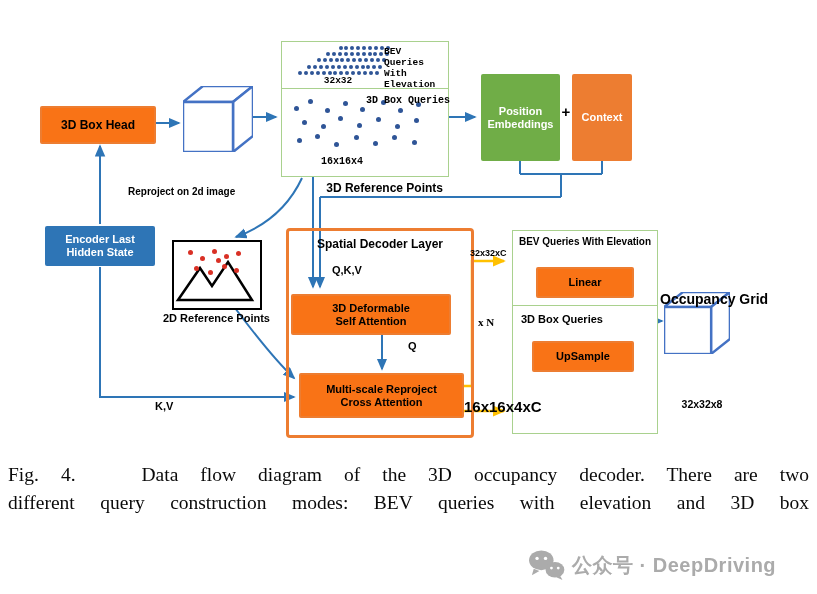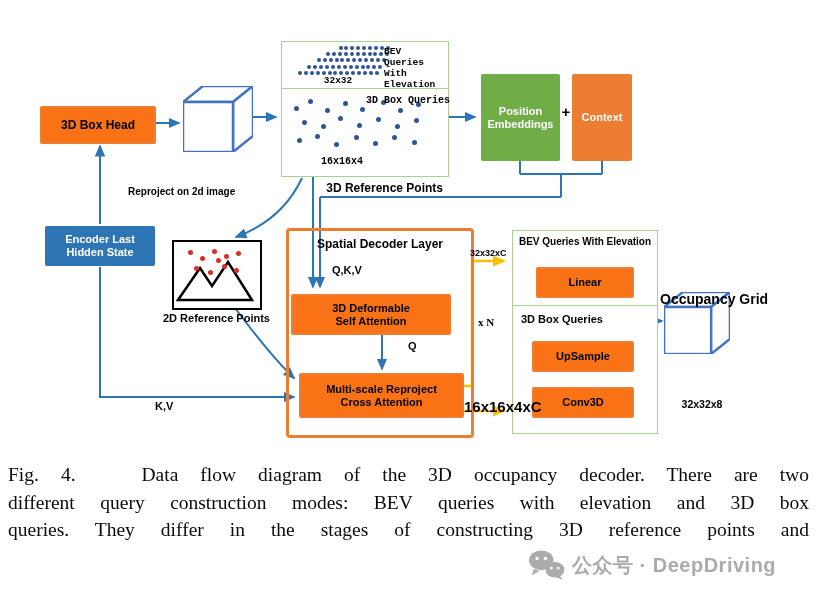--- a/index.html
+++ b/index.html
@@ -233,36 +233,32 @@
     <div class="lbl" style="left:0;top:5px;width:100%;text-align:center;font-size:10px;">BEV Queries With Elevation</div>
     <div class="divider" style="top:74px;"></div>
     <div class="lbl" style="left:8px;top:82px;font-size:11px;">3D Box Queries</div>
   </div>
   <div class="node" style="left:532px;top:341px;width:98px;height:27px;">
     <span>UpSample</span>
   </div>
   <div class="node" style="left:536px;top:267px;width:94px;height:27px;">
     <span>Linear</span>
   </div>
-  <div class="node" style="left:532px;top:387px;width:98px;height:27px;">
-    <span>Conv3D</span>
-  </div>
 
   <div class="lbl" style="left:660px;top:277px;width:76px;text-align:right;font-size:14px;margin-top:14px;">Occupancy Grid</div>
   <svg class="abs" style="left:664px;top:292px;z-index:3;" width="66" height="62" viewBox="0 0 70 66">
     <polygon points="0,16 20,0 70,0 50,16" fill="#fff" stroke="#4472C4" stroke-width="2.5"></polygon>
     <polygon points="50,16 70,0 70,50 50,66" fill="#fff" stroke="#4472C4" stroke-width="2.5"></polygon>
     <rect x="0" y="16" width="50" height="50" fill="#fff" stroke="#4472C4" stroke-width="2.5"></rect>
   </svg>
   <div class="lbl" style="left:672px;top:362px;width:60px;text-align:center;font-size:10.5px;margin-top:36px;">32x32x8</div>
 
   <div class="caption">
     <div class="cap-line">Fig. 4.&nbsp;&nbsp;&nbsp;Data flow diagram of the 3D occupancy decoder. There are two</div>
     <div class="cap-line">different query construction modes: BEV queries with elevation and 3D box</div>
-    <div class="cap-line">queries. They differ in the stages of constructing 3D reference points and</div>
   </div>
 
   <div class="watermark">
     <svg width="38" height="32" viewBox="0 0 40 34">
       <ellipse cx="15" cy="12" rx="13" ry="10.5" fill="#ABABAB"></ellipse>
       <path d="M7,21 L5,28 L13,23.5 Z" fill="#ABABAB"></path>
       <circle cx="10.5" cy="10" r="1.8" fill="#fff"></circle>
       <circle cx="19.5" cy="10" r="1.8" fill="#fff"></circle>
       <ellipse cx="29.5" cy="22" rx="10" ry="8.3" fill="#ABABAB"></ellipse>
       <path d="M35,28.5 L37.5,33 L31,30 Z" fill="#ABABAB"></path>

